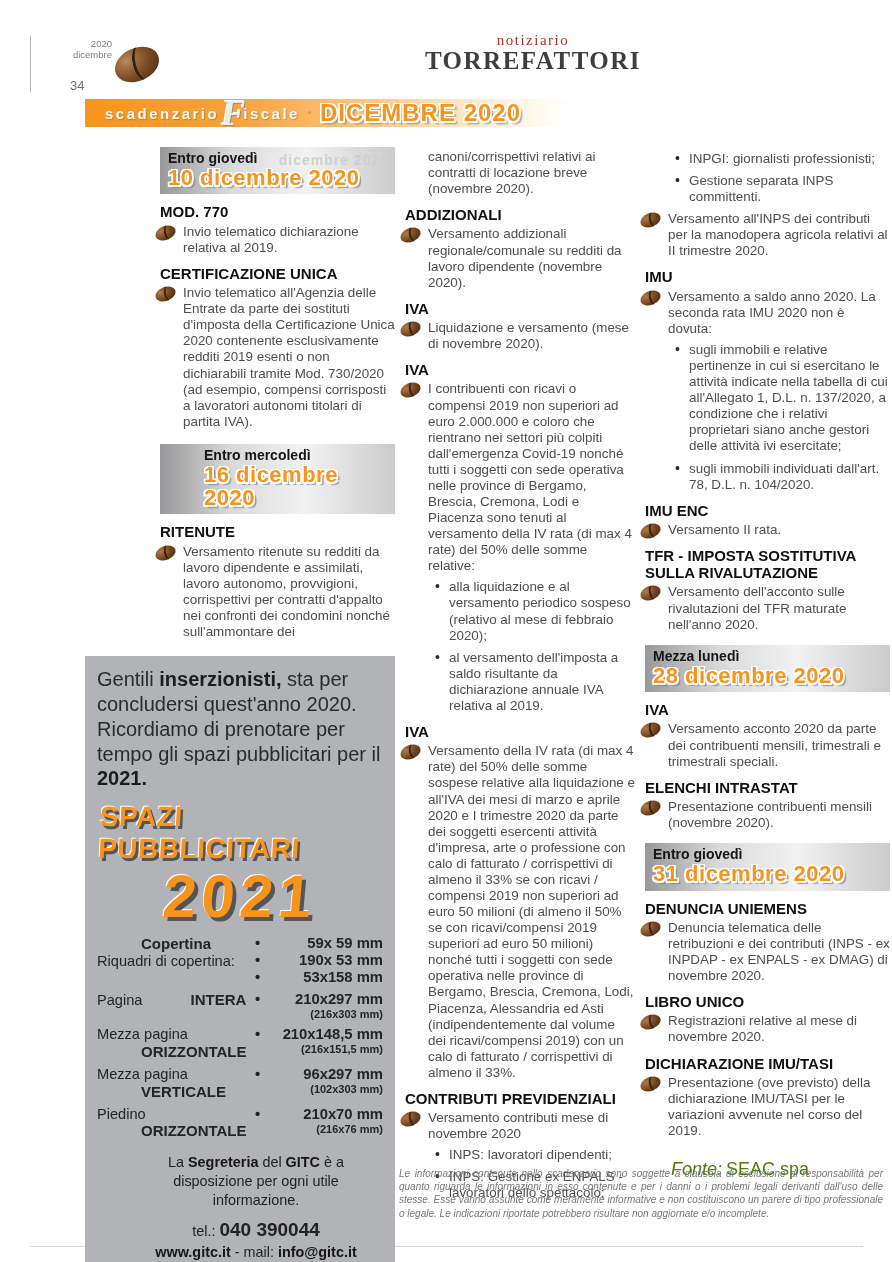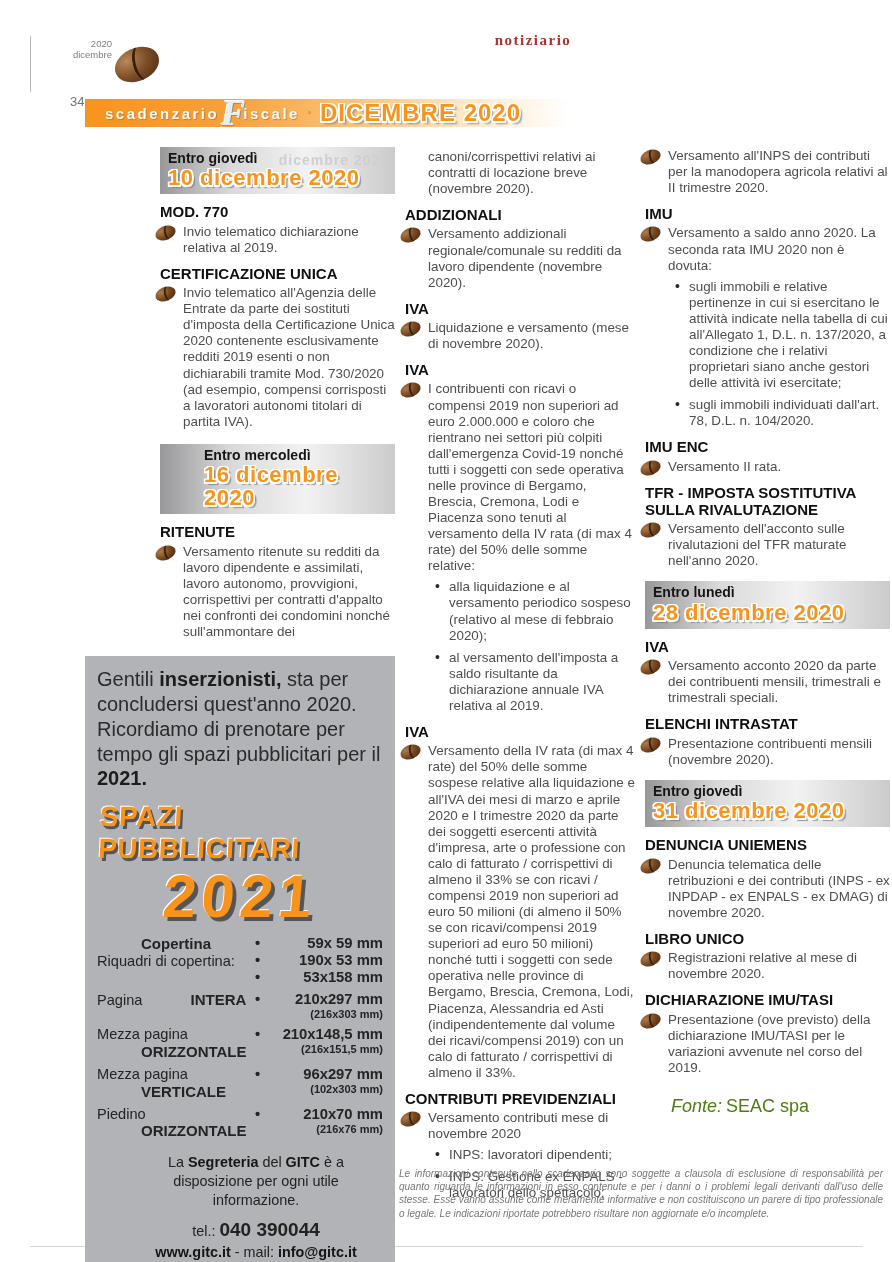--- a/index.html
+++ b/index.html
@@ -12,25 +12,25 @@
   .crop-bottom { position:absolute; left:30px; top:1246px; width:833px; height:1px; background:#d6d6d6; }
 
   
   .issue-block { position:absolute; left:52px; top:38px; width:110px; }
   .issue-date { font-size:9.5px; color:#7d7e80; text-align:right; width:60px; line-height:1.2; }
   .bean-logo { position:absolute; left:62px; top:10px; width:46px; height:33px; border-radius:50%;
     background: radial-gradient(ellipse at 32% 28%, #b78959 0%, #7d4d26 48%, #46270f 100%);
     transform: rotate(-24deg); overflow:hidden; }
   .bean-logo::after { content:""; position:absolute; left:42%; top:-10%; width:52%; height:120%;
     border-left:3px solid rgba(38,19,6,.85); border-radius:50%; transform:rotate(12deg); }
-  .page-number { position:absolute; left:18px; top:56px; font-size:13px; color:#6f7072; }
+  .page-number { position:absolute; left:18px; top:40px; font-size:13px; color:#6f7072; }
 
   .masthead { position:absolute; left:408px; top:33px; width:250px; text-align:center;
     font-family:"Liberation Serif", serif; }
-  .masthead-top { font-size:15px; font-weight:bold; color:#a9332e; letter-spacing:1.5px; line-height:1; }
+  .masthead-top { font-size:15px; font-weight:normal; color:#a9332e; letter-spacing:1.5px; line-height:1; }
   .masthead-main { font-size:25px; font-weight:bold; color:#3e3e40; letter-spacing:1.5px; line-height:1.05; }
 
   
   .banner { position:absolute; left:85px; top:99px; width:505px; height:28px;
     background: linear-gradient(90deg, #f7941d 0%, #f8a03a 28%, #fbc177 52%, #fde7c6 75%, #ffffff 96%);
     display:flex; align-items:center; padding-left:20px; }
   .banner-w1, .banner-w2 { font-size:15px; font-weight:bold; color:#fdfcf8; letter-spacing:2.5px;
     text-shadow: 1px 1px 1px rgba(160,100,20,.55); }
   .banner-f { font-family:"Liberation Serif", serif; font-style:italic; font-size:36px; font-weight:bold;
     color:#ececec; text-shadow: 1px 1px 0 #8f8f8f, -1px -1px 0 #fff; margin:0 -2px 0 2px; line-height:0; }
@@ -110,20 +110,21 @@
 <div class="issue-block">
   <div class="issue-date">
     <span>2020</span><br>
     <span>dicembre</span>
   </div>
   <div class="bean-logo"></div>
   <div class="page-number">34</div>
 </div>
 <div class="masthead">
   <div class="masthead-top">notiziario</div>
+  <div class="masthead-main">TORREFATTORI</div>
 </div>
 
 <div class="banner">
   <span class="banner-w1">scadenzario</span>
   <span class="banner-f">F</span>
   <span class="banner-w2">iscale</span>
   <span class="banner-sep">·</span>
   <span class="banner-title">DICEMBRE 2020</span>
 </div>
 
@@ -284,20 +285,24 @@
       <span class="bean"></span>
       <div class="item-text">Versamento contributi mese di novembre 2020</div>
     </div>
     <div class="sub-bullets">
       <div class="sub-bullet">INPS: lavoratori dipendenti;</div>
       <div class="sub-bullet">INPS: Gestione ex ENPALS - lavoratori dello spettacolo;</div>
     </div>
   </div>
 
   <div class="col3">
+    <div class="sub-bullets" style="margin-top:4px;">
+      <div class="sub-bullet">INPGI: giornalisti professionisti;</div>
+      <div class="sub-bullet">Gestione separata INPS committenti.</div>
+    </div>
     <div class="item">
       <span class="bean"></span>
       <div class="item-text">Versamento all'INPS dei contributi per la manodopera agricola relativi al II trimestre 2020.</div>
     </div>
 
     <div class="sec-heading">IMU</div>
     <div class="item">
       <span class="bean"></span>
       <div class="item-text">Versamento a saldo anno 2020. La seconda rata IMU 2020 non è dovuta:</div>
     </div>
@@ -312,21 +317,21 @@
       <div class="item-text">Versamento II rata.</div>
     </div>
 
     <div class="sec-heading">TFR - IMPOSTA SOSTITUTIVA SULLA RIVALUTAZIONE</div>
     <div class="item">
       <span class="bean"></span>
       <div class="item-text">Versamento dell'acconto sulle rivalutazioni del TFR maturate nell'anno 2020.</div>
     </div>
 
     <div class="deadline" style="margin-top:12px;">
-      <div class="deadline-label">Entro lunedì</div>
+      <div class="deadline-label">Mezza lunedì</div>
       <div class="deadline-date">28 dicembre 2020</div>
     </div>
 
     <div class="sec-heading">IVA</div>
     <div class="item">
       <span class="bean"></span>
       <div class="item-text">Versamento acconto 2020 da parte dei contribuenti mensili, trimestrali e trimestrali speciali.</div>
     </div>
 
     <div class="sec-heading">ELENCHI INTRASTAT</div>

